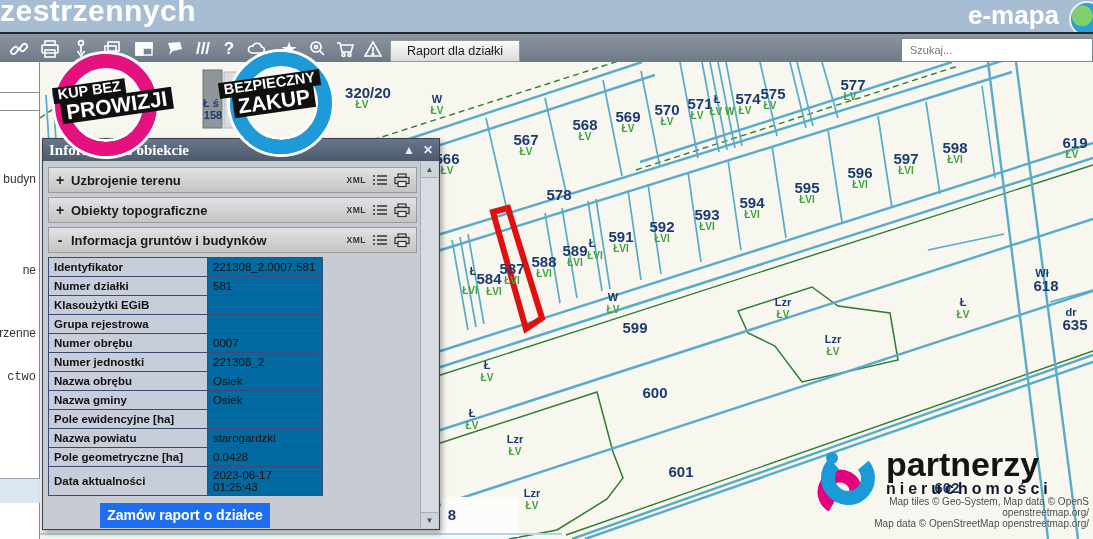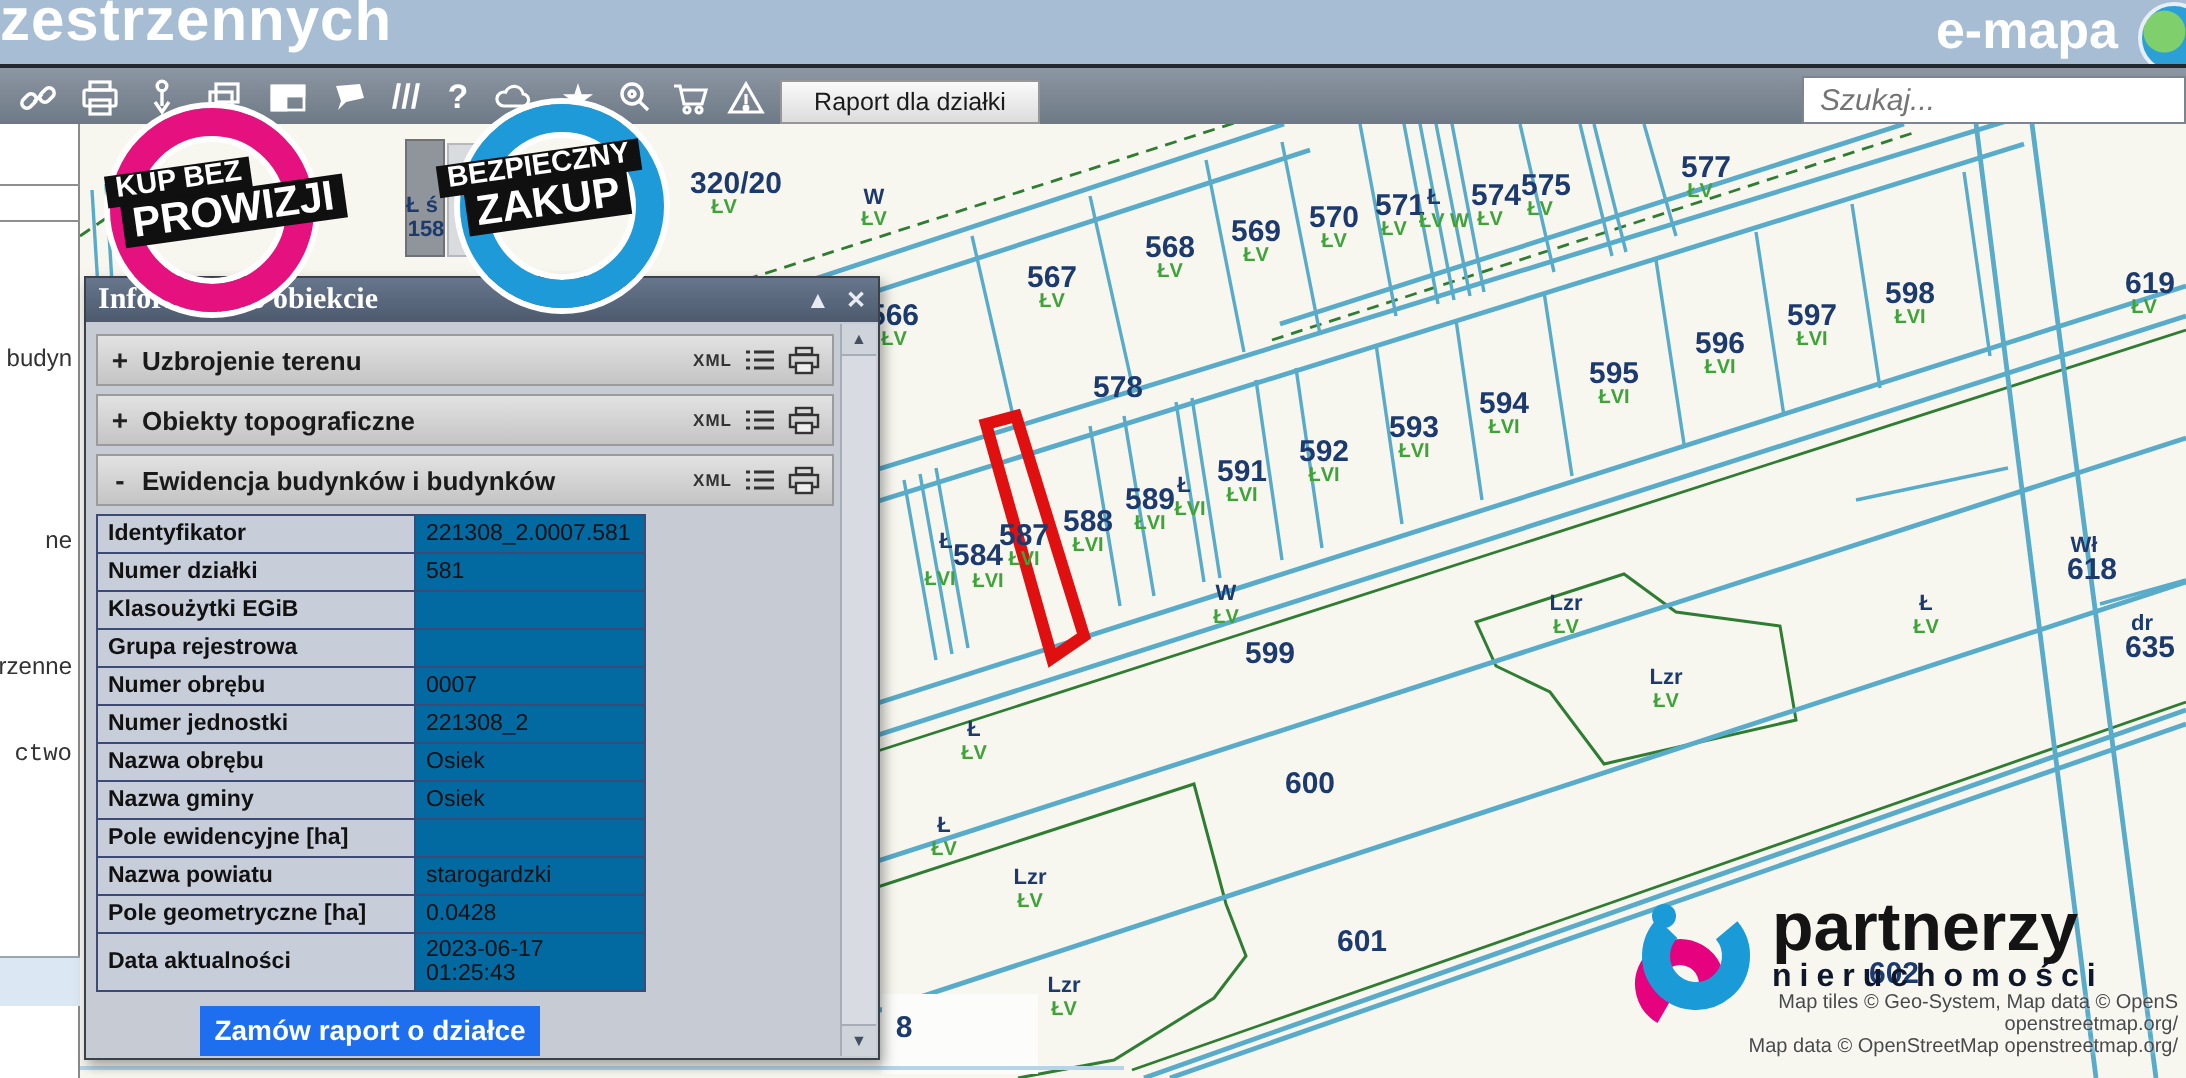--- a/index.html
+++ b/index.html
@@ -15,21 +15,21 @@
        background:radial-gradient(circle at 35% 40%, #7fd06c 0 36%, #2b9fd6 38%);border:2px solid #e8eef5}
 
   
   #toolbar{position:absolute;left:0;top:32px;width:1093px;height:30px;z-index:20;
            background:linear-gradient(#8d96a3,#6e7987);border-top:2px solid #23272e;box-sizing:border-box}
   .tbi{position:absolute;top:4px;width:22px;height:22px;display:flex;align-items:center;justify-content:center;
        color:#fff;font-weight:bold;font-size:17px}
   #report-btn{position:absolute;left:390px;top:6px;width:128px;height:20px;line-height:20px;text-align:center;
        font-size:12.5px;color:#1a1a1a;background:linear-gradient(#fafafa,#dcdcdc);border:1px solid #979797}
   #search{position:absolute;right:0;top:4px;width:180px;height:20px;border:1px solid #7a8591;background:#fff;
-       font-style:italic;font-size:15px;color:#555;padding-left:8px;font-family:"Liberation Sans",sans-serif}
+       font-size:11px;color:#555;padding-left:8px;font-family:"Liberation Sans",sans-serif}
 
   
   #sidebar{position:absolute;left:0;top:62px;width:40px;height:477px;background:#fff;z-index:10;
            border-right:1px solid #8a8a8a;box-sizing:border-box}
   .sbline{position:absolute;left:0;width:40px;height:1px;background:#8f8f8f}
   .sbfrag{position:absolute;right:3px;font-size:12px;color:#333;white-space:nowrap}
   #sbband{position:absolute;left:0;top:416px;width:40px;height:24px;background:#dbe7f3;border-top:1px solid #9aa7b3}
 
   
   #map{position:absolute;left:40px;top:62px;width:1053px;height:477px;overflow:hidden;background:#f7f6ef;z-index:1}
@@ -335,21 +335,21 @@
             </svg>
             <svg width="16" height="15" viewBox="0 0 16 15" fill="none" stroke="#333" stroke-width="1.2">
               <rect x="4" y="1" width="8" height="3.2"></rect>
               <rect x="1" y="4.5" width="14" height="6"></rect>
               <rect x="4" y="8.5" width="8" height="5" fill="#eee"></rect>
             </svg>
           </span>
         </div>
         <div class="sec">
           <span class="exp">-</span>
-          <span class="slab">Ewidencja budynków i budynków</span>
+          <span class="slab">Informacja gruntów i budynków</span>
           <span class="sic">
             <span class="xml">XML</span>
             <svg width="14" height="12" viewBox="0 0 14 12" stroke="#333" stroke-width="1.4">
               <path d="M0,2h2M4,2h10M0,6h2M4,6h10M0,10h2M4,10h10"></path>
             </svg>
             <svg width="16" height="15" viewBox="0 0 16 15" fill="none" stroke="#333" stroke-width="1.2">
               <rect x="4" y="1" width="8" height="3.2"></rect>
               <rect x="1" y="4.5" width="14" height="6"></rect>
               <rect x="4" y="8.5" width="8" height="5" fill="#eee"></rect>
             </svg>

